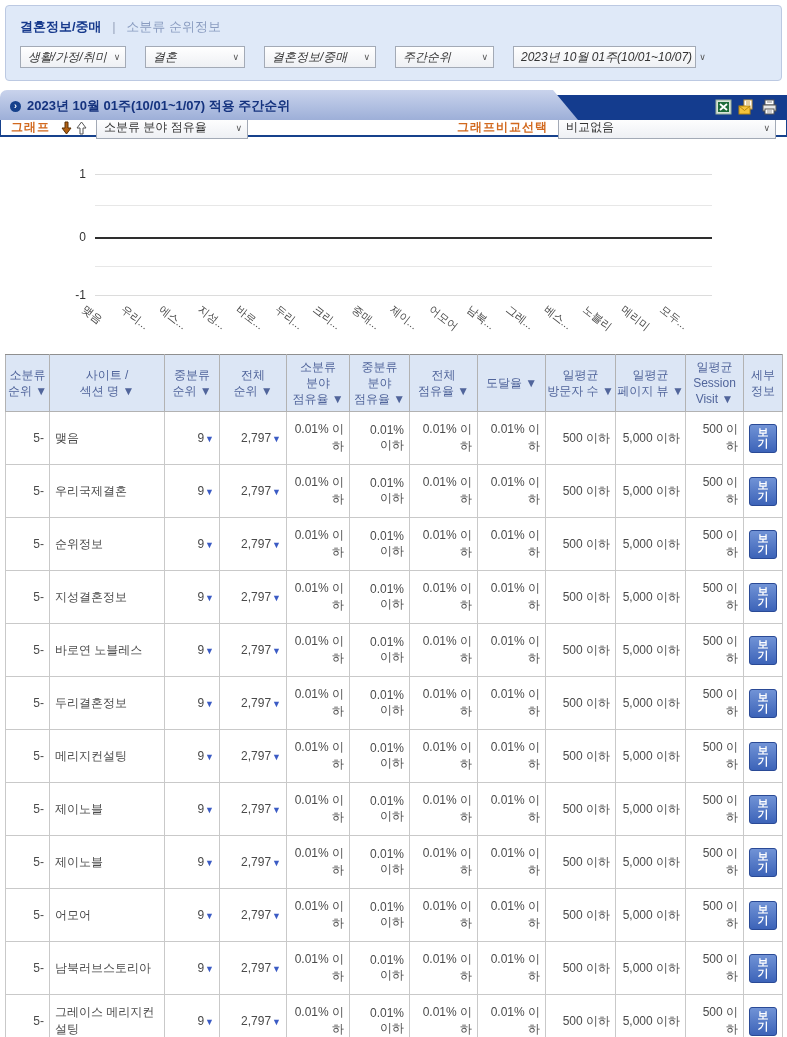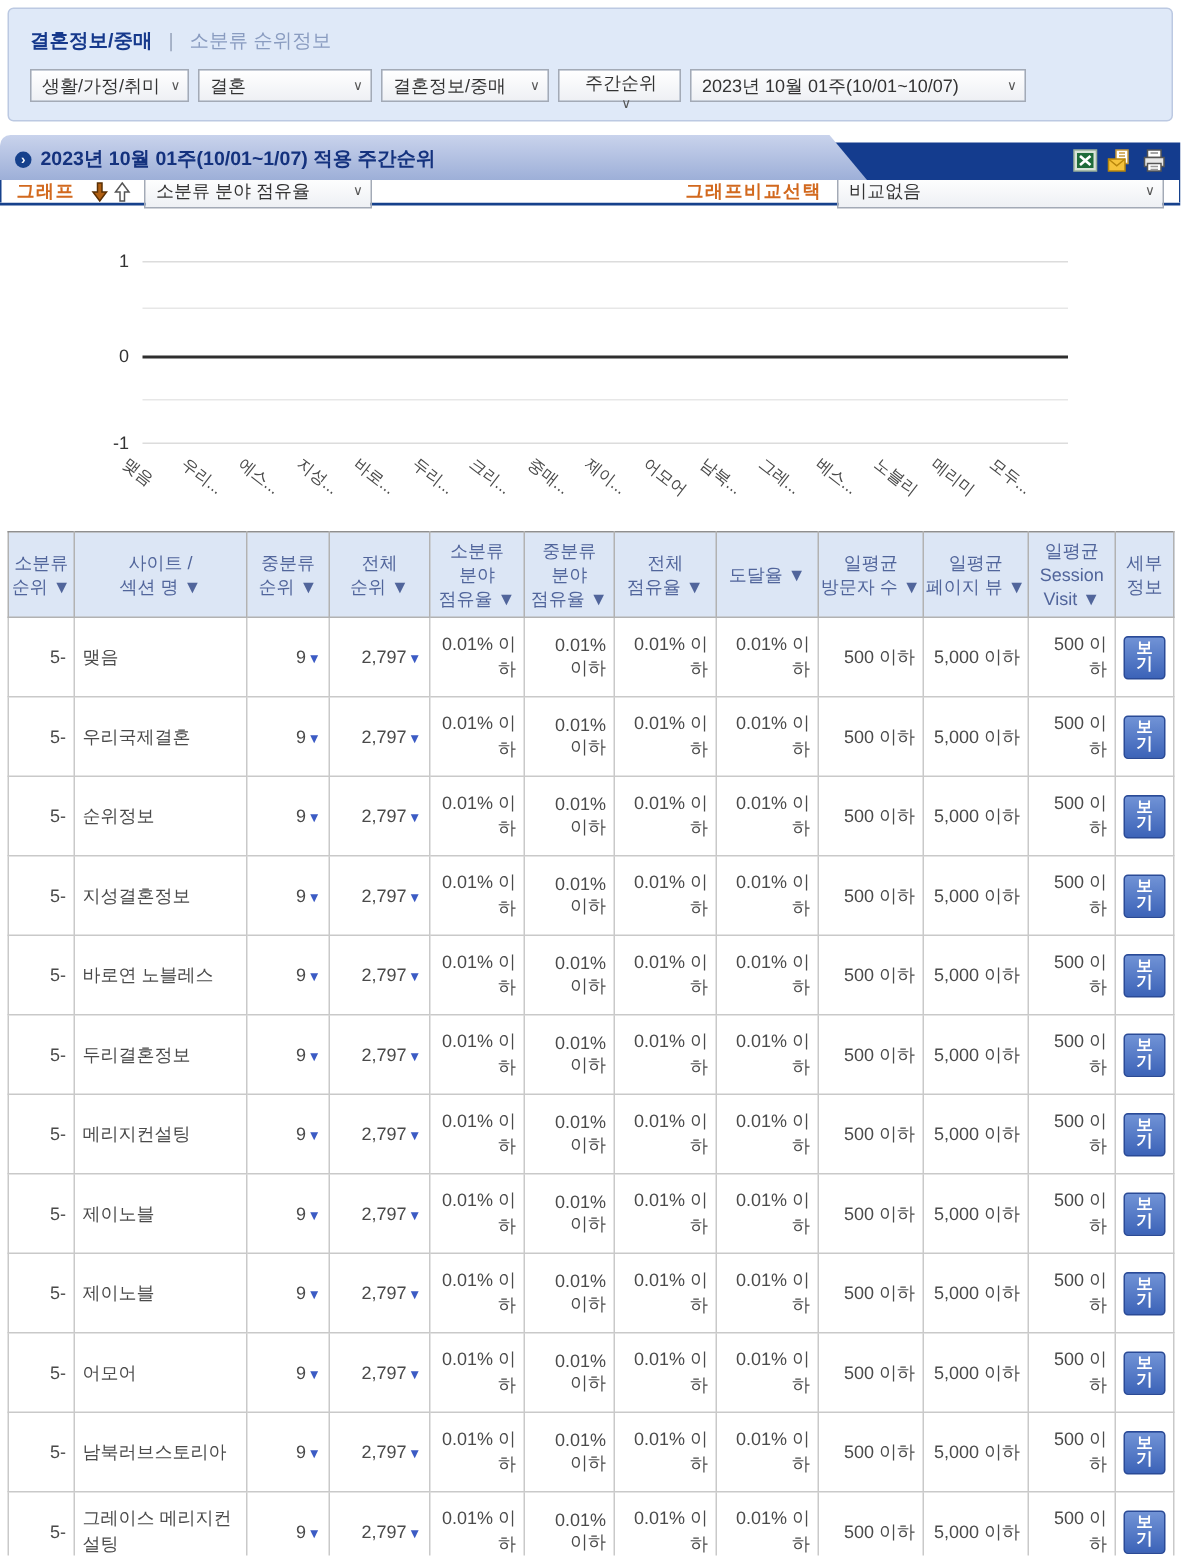--- a/index.html
+++ b/index.html
@@ -5,26 +5,26 @@
   * { margin:0; padding:0; box-sizing:border-box; }
   html,body { background:#fff; width:787px; font-family:"Liberation Sans","DejaVu Sans",sans-serif; }
   body { position:relative; height:1037px; overflow:hidden; }
 
   
   .filter-box { margin:5px 5px 0 5px; background:#dfe9f8; border:1px solid #bcc9e2; border-radius:4px; padding:10px 14px 12px; }
   .tabs-row { font-size:13px; margin:2px 0 10px; }
   .tab-active { color:#16398c; font-weight:bold; cursor:pointer; }
   .tab-sep { color:#9aa6bd; margin:0 7px; }
   .tab-inactive { color:#8a9cc0; cursor:pointer; }
-  .filter-selects { display:flex; gap:6px; }
+  .filter-selects { display:flex; gap:19px;font-style:italic; }
   .sel { display:inline-flex; justify-content:space-between; align-items:center; background:linear-gradient(#ffffff,#eef0f4); border:1px solid #a3aab6; height:22px; padding:0 5px 0 7px; font-size:12px; color:#333; cursor:pointer; white-space:nowrap; }
   .sel .chev { color:#555; font-size:9px; margin-left:7px; }
-  .filter-selects .sel:nth-child(1){ width:106px; } .filter-selects .sel:nth-child(2){ width:116px; }
-  .filter-selects .sel:nth-child(3){ width:112px; } .filter-selects .sel:nth-child(4){ width:82px;flex-direction:column; }
-  .filter-selects .sel:nth-child(5){ width:224px; }
+  .filter-selects .sel:nth-child(1){ width:106px; } .filter-selects .sel:nth-child(2){ width:100px; }
+  .filter-selects .sel:nth-child(3){ width:112px; } .filter-selects .sel:nth-child(4){ width:99px; }
+  .filter-selects .sel:nth-child(5){ width:183px; }
 
   
   .panel { margin:9px 0 0; border-bottom:2px solid #16418c; }
   .panel-hdr { position:relative; height:30px; }
   .hdr-dark { position:absolute; left:45%; right:0; top:5px; bottom:0; background:#143c8e; }
   .hdr-light { position:absolute; left:0; top:0; bottom:0; width:600px;
                background:linear-gradient(#c9d3ec,#9dafd8); border-top-left-radius:7px;
                clip-path:polygon(0 0,553px 0,578px 100%,0 100%); }
   .hdr-title { position:absolute; left:10px; top:7px; font-size:13px; font-weight:bold; color:#14327e; display:flex; align-items:center; gap:6px; }
   .bullet { display:inline-block; width:11px; height:11px; background:#16418c; border-radius:50%; color:#fff; font-size:9px; line-height:11px; text-align:center; }

